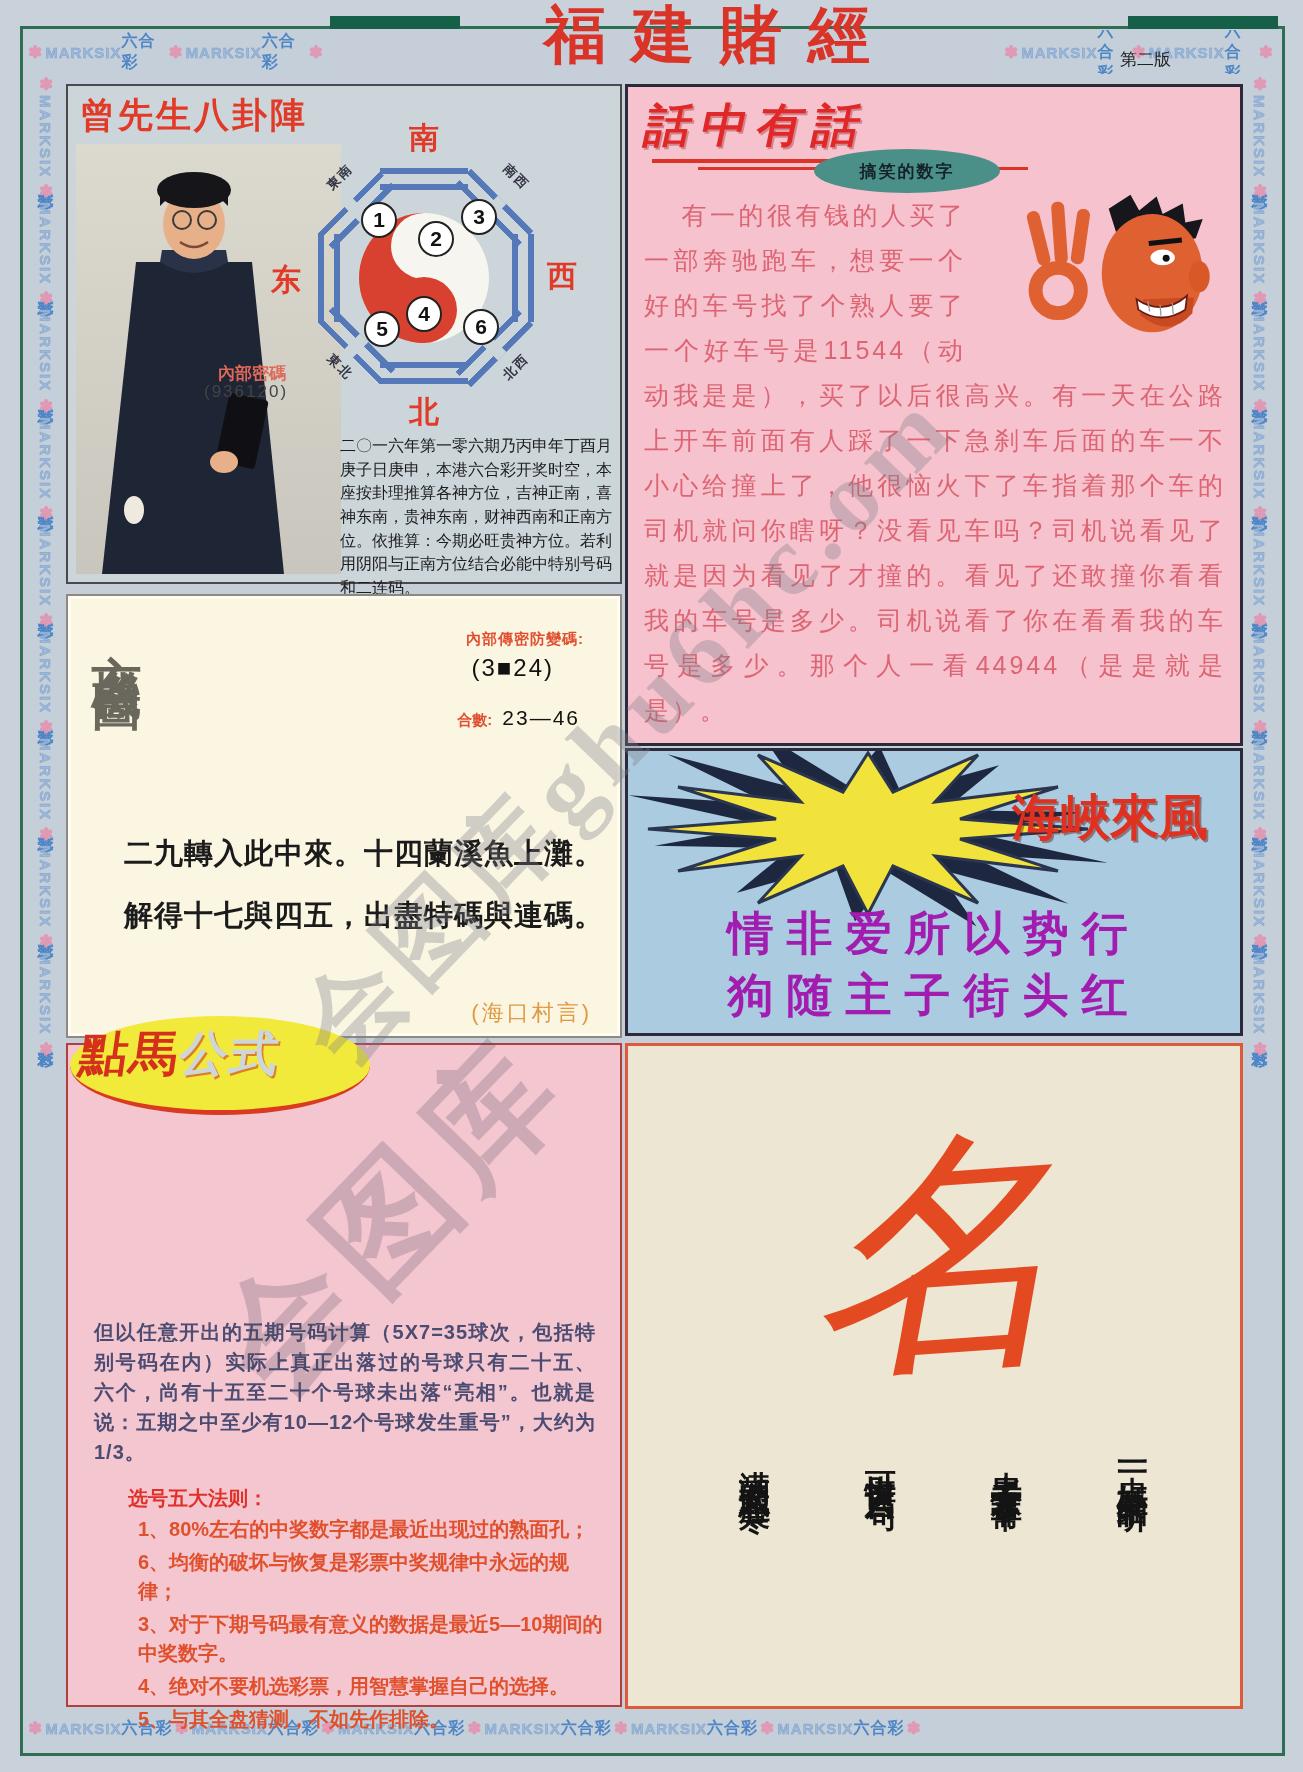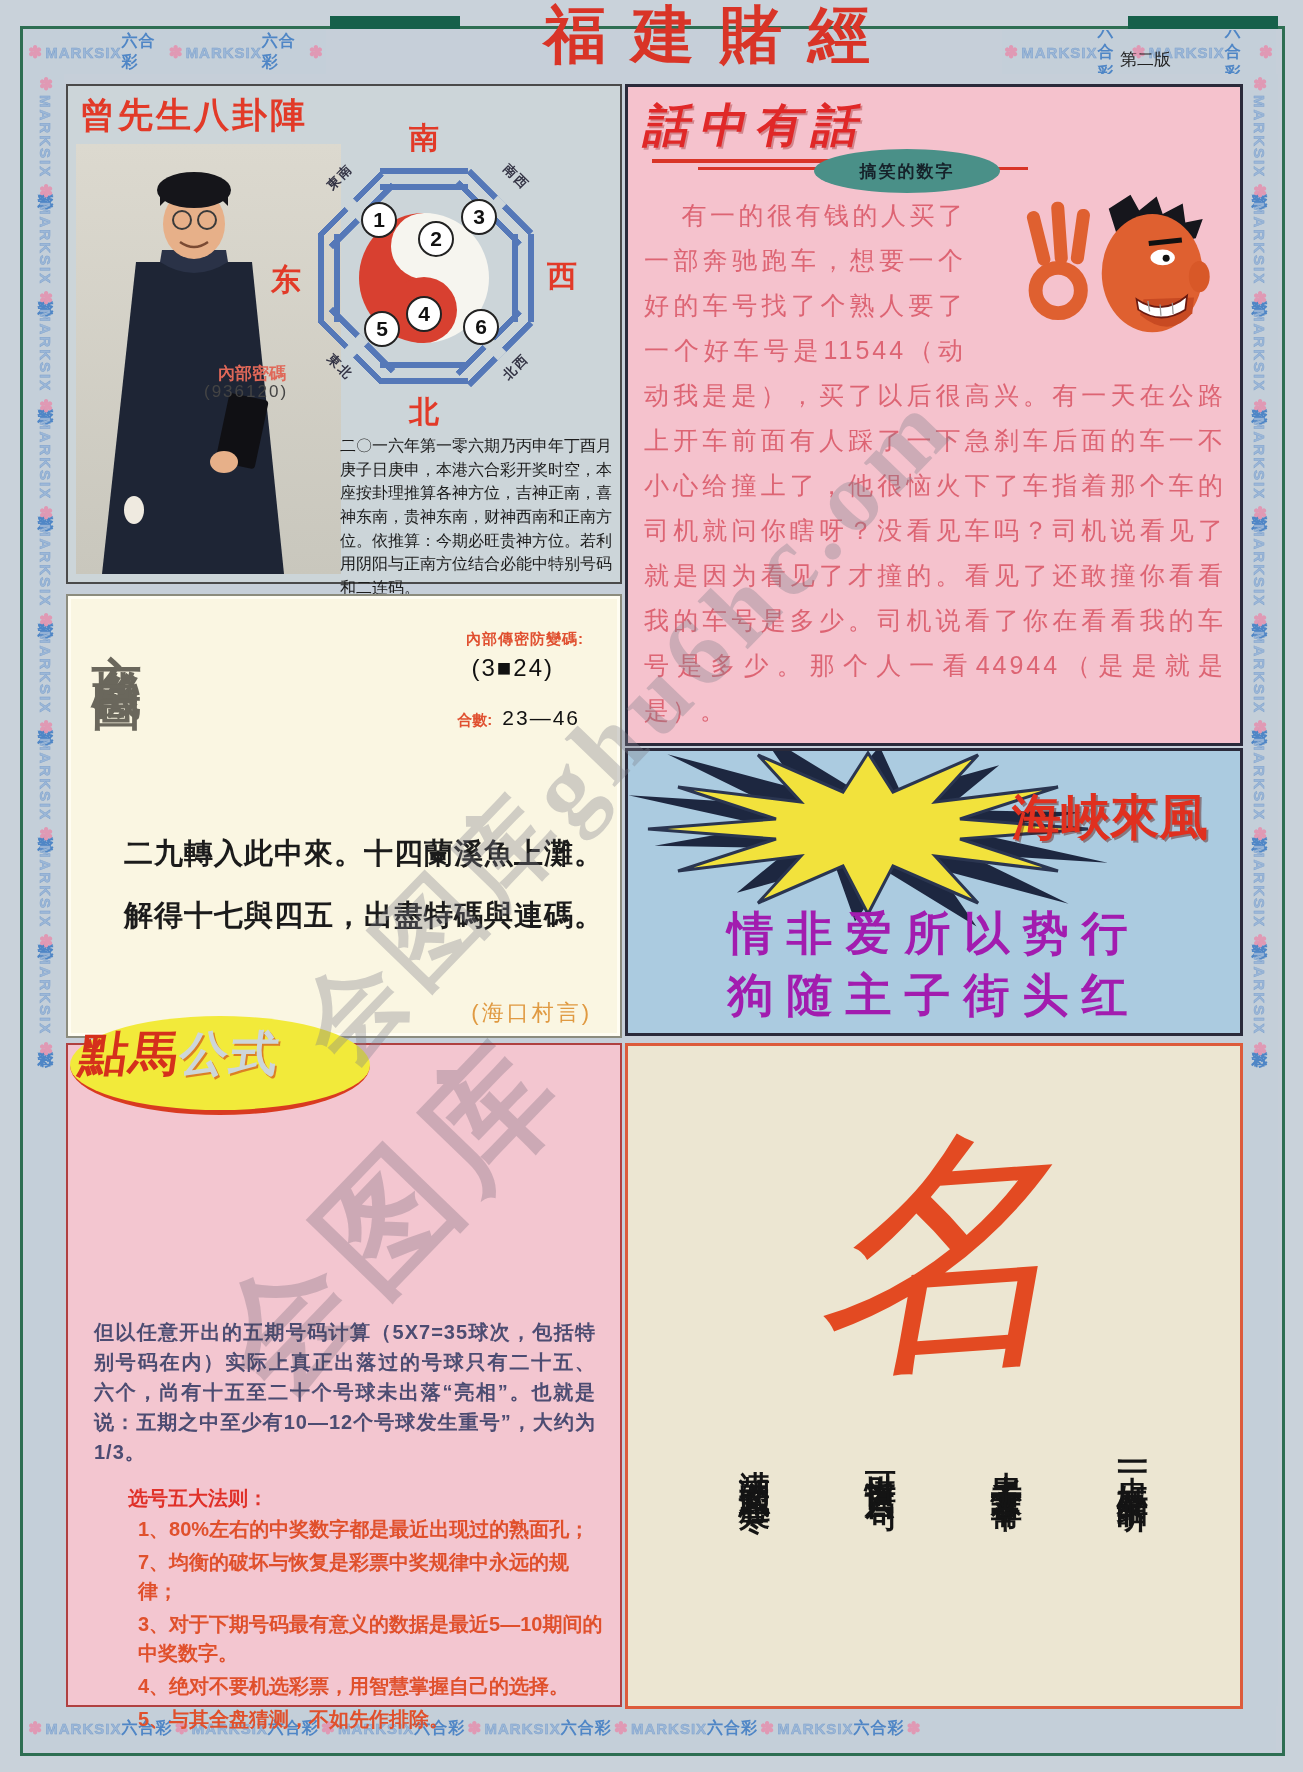--- a/index.html
+++ b/index.html
@@ -295,21 +295,21 @@
 
   <div id="dianma-ellipse" class="abs"></div>
   <div id="dianma-title" class="abs">
     <span class="t1">點馬</span><span class="t2">公式</span>
   </div>
   <div id="box-dianma" class="abs">
     <div class="dm-para" style="top:272px;">但以任意开出的五期号码计算（5X7=35球次，包括特别号码在内）实际上真正出落过的号球只有二十五、六个，尚有十五至二十个号球未出落“亮相”。也就是说：五期之中至少有10—12个号球发生重号”，大约为1/3。</div>
     <div id="dm-rules-title" class="abs">选号五大法则：</div>
     <ul id="dm-rules" class="abs">
       <li>1、80%左右的中奖数字都是最近出现过的熟面孔；</li>
-      <li>7、均衡的破坏与恢复是彩票中奖规律中永远的规律；</li>
+      <li>6、均衡的破坏与恢复是彩票中奖规律中永远的规律；</li>
       <li>3、对于下期号码最有意义的数据是最近5—10期间的中奖数字。</li>
       <li>4、绝对不要机选彩票，用智慧掌握自己的选择。</li>
       <li>5、与其全盘猜测，不如先作排除。</li>
     </ul>
   </div>
 
   <div id="box-joke" class="abs">
     <div id="joke-title" class="abs">話中有話</div>
     <div id="joke-underline1" class="abs"></div>
     <div id="joke-underline2" class="abs"></div>

